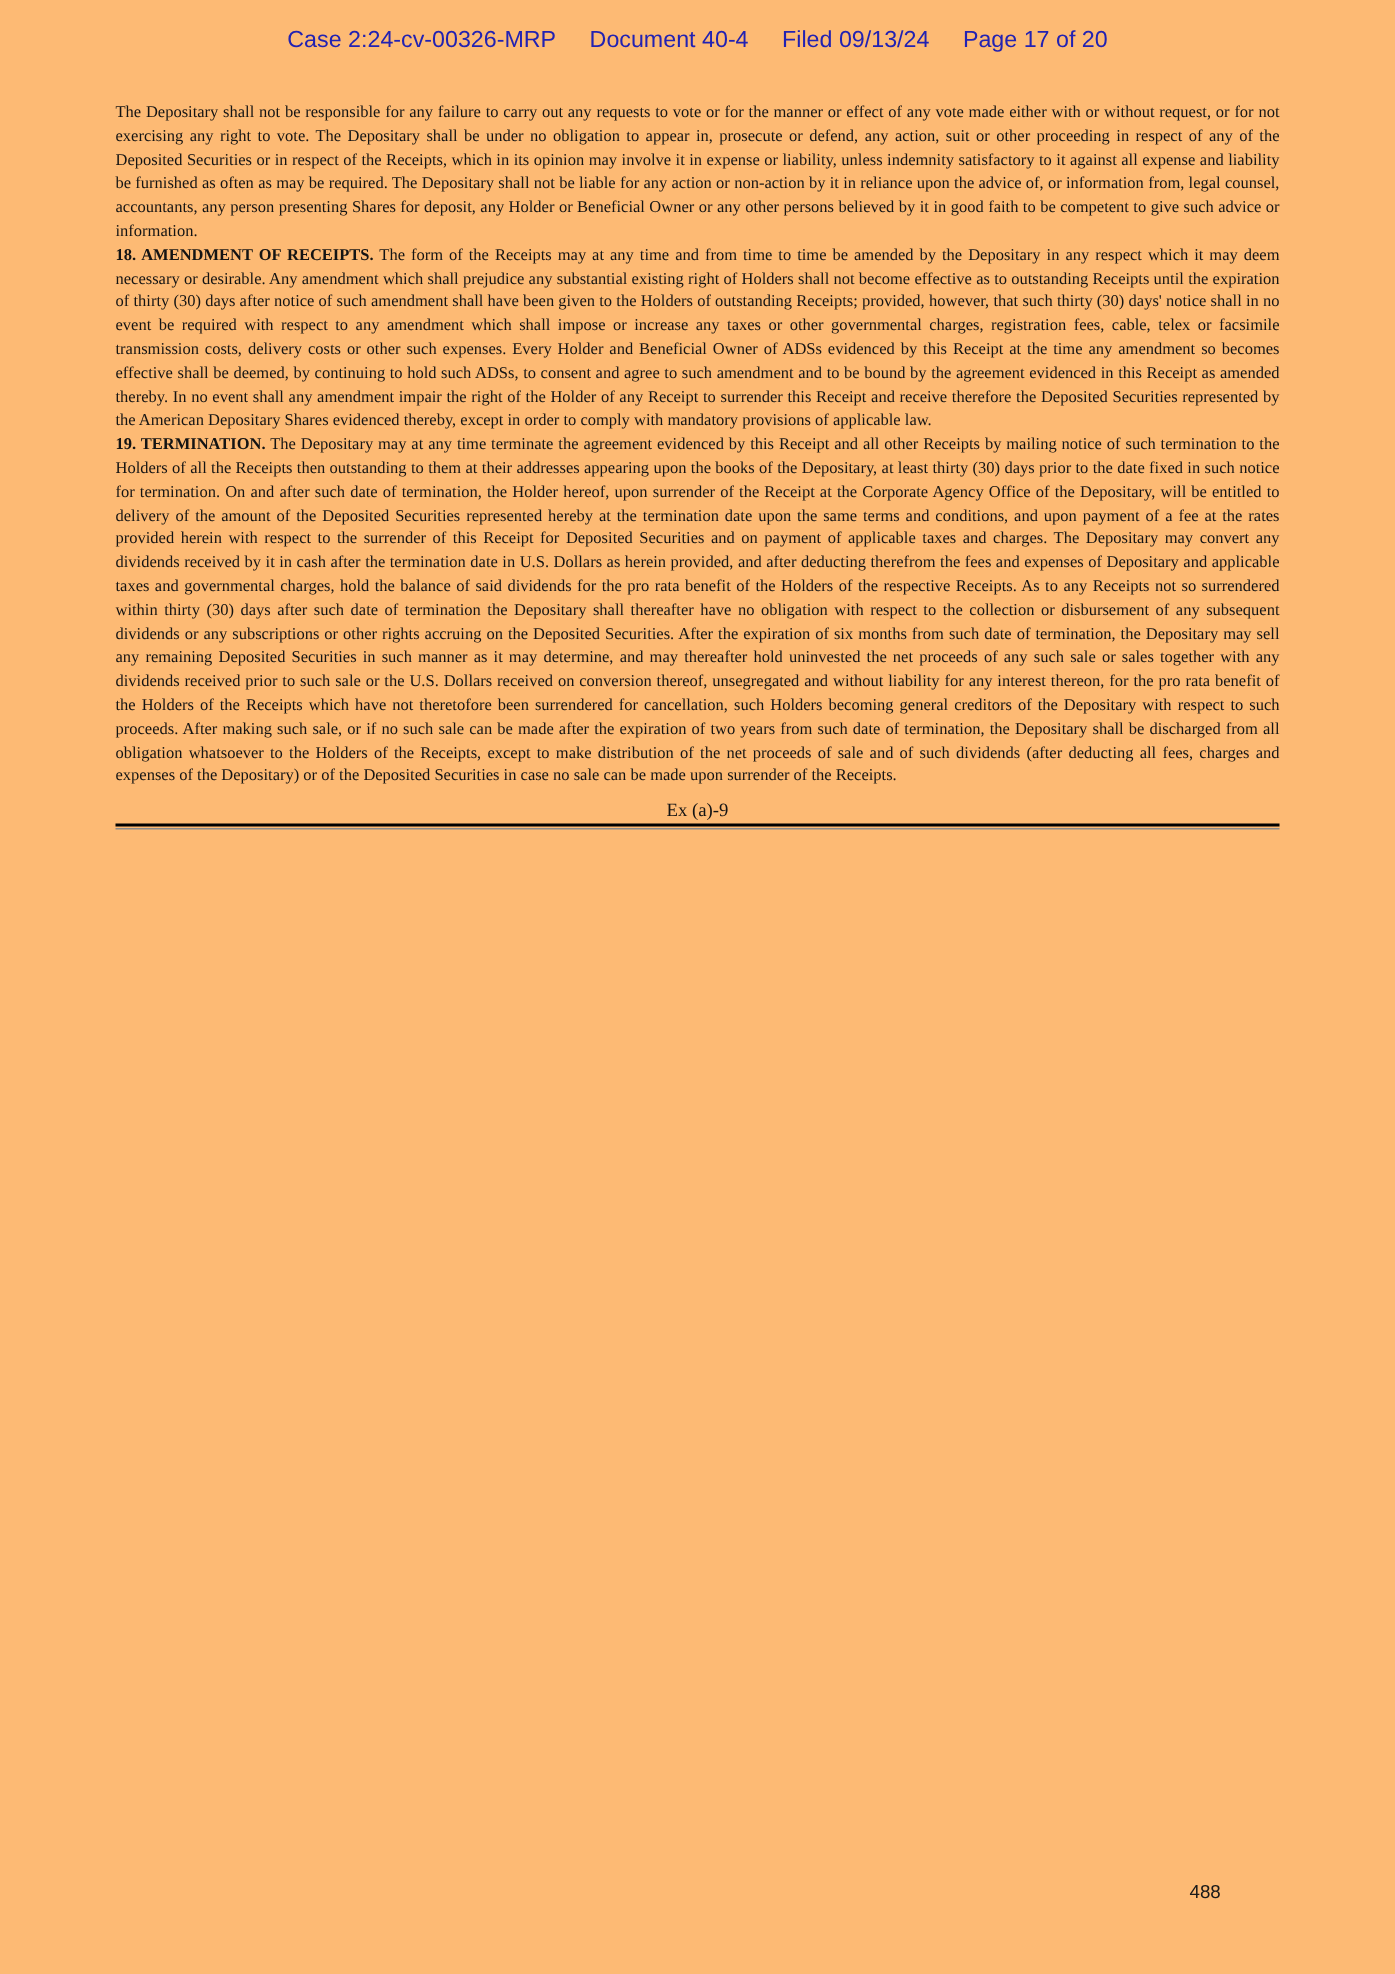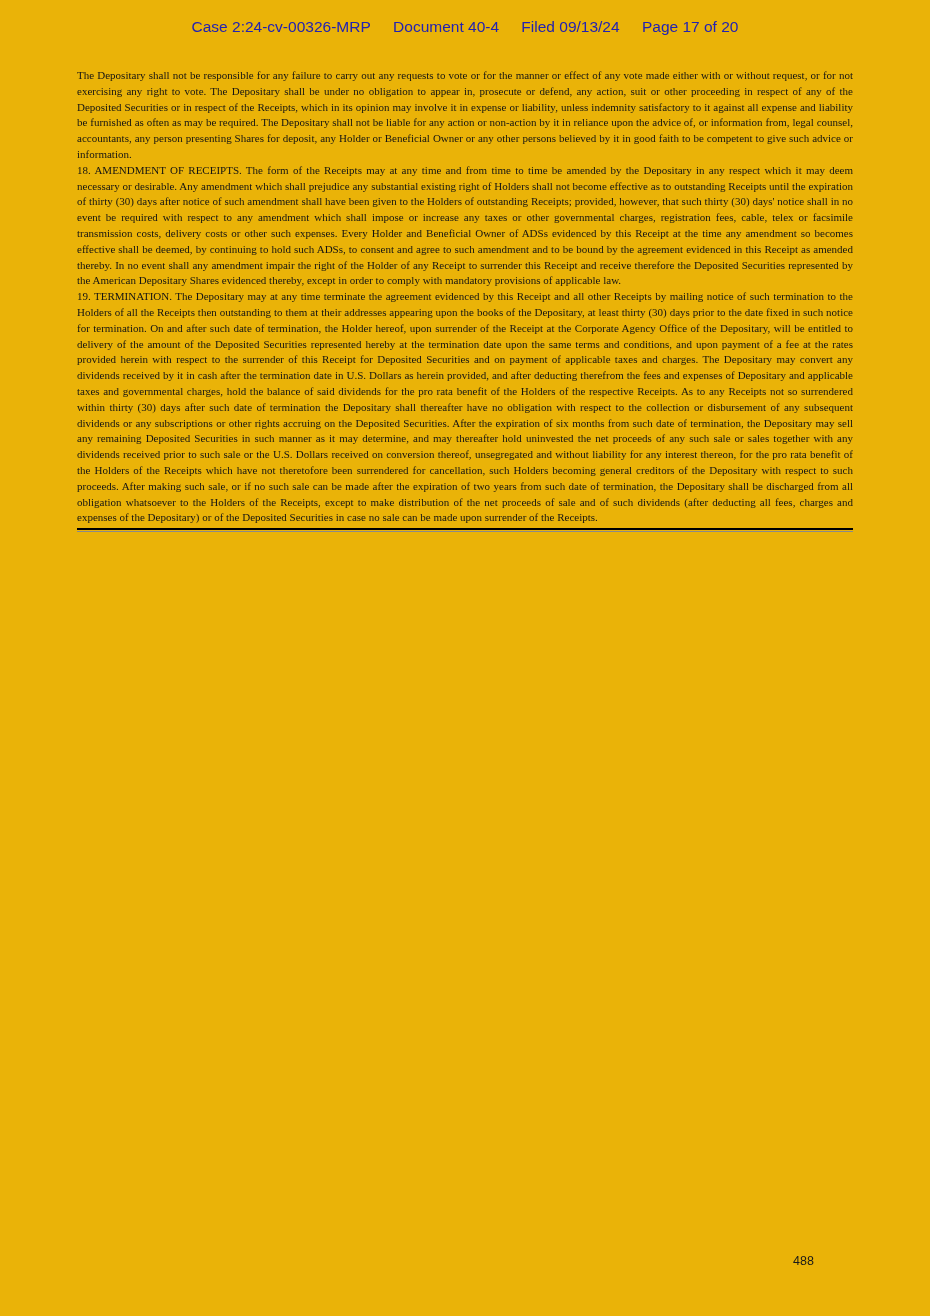--- a/index.html
+++ b/index.html
@@ -1,20 +1,20 @@
 <!DOCTYPE html>
 <html><head>
 <meta charset="utf-8">
 <style>
   html,body { margin:0; padding:0; background:#ffffff; }
   .page {
     position: relative;
     width: 930px;
     height: 1316px;
-    background: #eab308;
+    background: #fdba74;
     font-family: "Liberation Serif", serif;
     color: #141414;
     overflow: hidden;
   }
   .stamp {
     position: absolute;
     top: 18px;
     left: 0;
     width: 100%;
     text-align: center;
@@ -29,21 +29,21 @@
     top: 68px;
     left: 77px;
     width: 776px;
   }
   .content p {
     margin: 0;
     font-size: 11px;
     line-height: 15.8px;
     text-align: justify;
   }
-  .content p .lead { font-weight: normal; }
+  .content p .lead { font-weight: bold; }
   .exhibit {
     margin-top: 7px;
     text-align: center;
     font-size: 12.5px;
     line-height: 14px;
   }
   .rule {
     margin-top: 2px;
     height: 1px;
     border-top: 2px solid #000000;
@@ -68,18 +68,19 @@
     <span>Document 40-4</span>
     <span>Filed 09/13/24</span>
     <span>Page 17 of 20</span>
   </div>
 
   <div class="content">
     <p><span>The Depositary shall not be responsible for any failure to carry out any requests to vote or for the manner or effect of any vote made either with or without request, or for not exercising any right to vote. The Depositary shall be under no obligation to appear in, prosecute or defend, any action, suit or other proceeding in respect of any of the Deposited Securities or in respect of the Receipts, which in its opinion may involve it in expense or liability, unless indemnity satisfactory to it against all expense and liability be furnished as often as may be required. The Depositary shall not be liable for any action or non-action by it in reliance upon the advice of, or information from, legal counsel, accountants, any person presenting Shares for deposit, any Holder or Beneficial Owner or any other persons believed by it in good faith to be competent to give such advice or information.</span></p>
     <p><span class="lead">18. AMENDMENT OF RECEIPTS.</span><span> The form of the Receipts may at any time and from time to time be amended by the Depositary in any respect which it may deem necessary or desirable. Any amendment which shall prejudice any substantial existing right of Holders shall not become effective as to outstanding Receipts until the expiration of thirty (30) days after notice of such amendment shall have been given to the Holders of outstanding Receipts; provided, however, that such thirty (30) days' notice shall in no event be required with respect to any amendment which shall impose or increase any taxes or other governmental charges, registration fees, cable, telex or facsimile transmission costs, delivery costs or other such expenses. Every Holder and Beneficial Owner of ADSs evidenced by this Receipt at the time any amendment so becomes effective shall be deemed, by continuing to hold such ADSs, to consent and agree to such amendment and to be bound by the agreement evidenced in this Receipt as amended thereby. In no event shall any amendment impair the right of the Holder of any Receipt to surrender this Receipt and receive therefore the Deposited Securities represented by the American Depositary Shares evidenced thereby, except in order to comply with mandatory provisions of applicable law.</span></p>
     <p><span class="lead">19. TERMINATION.</span><span> The Depositary may at any time terminate the agreement evidenced by this Receipt and all other Receipts by mailing notice of such termination to the Holders of all the Receipts then outstanding to them at their addresses appearing upon the books of the Depositary, at least thirty (30) days prior to the date fixed in such notice for termination. On and after such date of termination, the Holder hereof, upon surrender of the Receipt at the Corporate Agency Office of the Depositary, will be entitled to delivery of the amount of the Deposited Securities represented hereby at the termination date upon the same terms and conditions, and upon payment of a fee at the rates provided herein with respect to the surrender of this Receipt for Deposited Securities and on payment of applicable taxes and charges. The Depositary may convert any dividends received by it in cash after the termination date in U.S. Dollars as herein provided, and after deducting therefrom the fees and expenses of Depositary and applicable taxes and governmental charges, hold the balance of said dividends for the pro rata benefit of the Holders of the respective Receipts. As to any Receipts not so surrendered within thirty (30) days after such date of termination the Depositary shall thereafter have no obligation with respect to the collection or disbursement of any subsequent dividends or any subscriptions or other rights accruing on the Deposited Securities. After the expiration of six months from such date of termination, the Depositary may sell any remaining Deposited Securities in such manner as it may determine, and may thereafter hold uninvested the net proceeds of any such sale or sales together with any dividends received prior to such sale or the U.S. Dollars received on conversion thereof, unsegregated and without liability for any interest thereon, for the pro rata benefit of the Holders of the Receipts which have not theretofore been surrendered for cancellation, such Holders becoming general creditors of the Depositary with respect to such proceeds. After making such sale, or if no such sale can be made after the expiration of two years from such date of termination, the Depositary shall be discharged from all obligation whatsoever to the Holders of the Receipts, except to make distribution of the net proceeds of sale and of such dividends (after deducting all fees, charges and expenses of the Depositary) or of the Deposited Securities in case no sale can be made upon surrender of the Receipts.</span></p>
 
+    <div class="exhibit">Ex (a)-9</div>
     <div class="rule"></div>
   </div>
 
   <div class="page-number">488</div>
 
 </div>
 
 </body></html>

